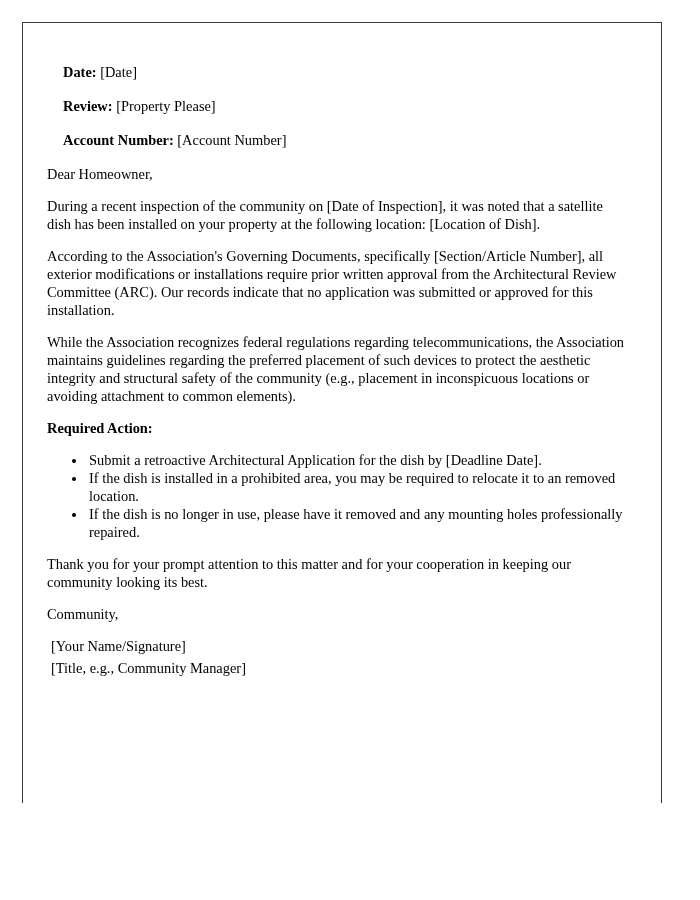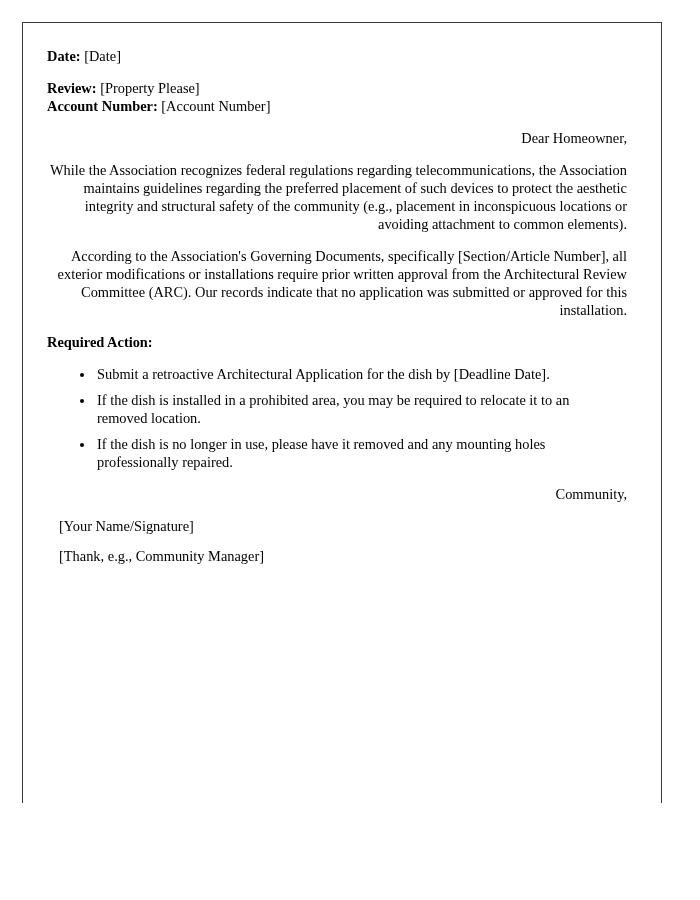--- a/index.html
+++ b/index.html
@@ -28,27 +28,26 @@
   }
   .page-inner {
     padding: 24px 34px 0 24px;
   }
   .doc-body {
     font-size: 14.4px;
     line-height: 18px;
   }
   .block {
     margin: 0 0 14px 0;
-    text-align: right;
   }
   .meta-group {
     margin: 0 0 14px 0;
   }
   .meta-line {
-    margin: 0;
+    margin: 16px;
     line-height: 18px;
   }
   .lbl {
     font-weight: bold;
   }
   .subject {
     font-weight: bold;
     margin: 0 0 14px 0;
     line-height: 18px;
   }
@@ -56,26 +55,26 @@
     font-weight: bold;
     margin: 4px 0 14px 0;
     line-height: 18px;
   }
   ul.actions {
     margin: 0 0 14px 0;
     padding-left: 40px;
     list-style-type: disc;
   }
   ul.actions li {
-    margin: 8px;
+    margin: 0;
     line-height: 18px;
     padding-left: 2px;
   }
   .sig-line {
-    margin: 12px;
+    margin: 4px;
     line-height: 18px;
   }
 </style>
 </head>
 <body>
 
 <div class="page">
   <div class="page-inner">
     <div class="doc-body">
 
@@ -84,37 +83,39 @@
       </div>
 
       <div class="meta-group">
         <p class="meta-line"><span class="lbl">Review:</span> <span>[Property Please]</span></p>
         <p class="meta-line"><span class="lbl">Account Number:</span> <span>[Account Number]</span></p>
       </div>
 
 
       <p class="block">Dear Homeowner,</p>
 
+      <p class="block">During a recent inspection of the community on [Date of Inspection], it was noted that a satellite dish has been installed on your property at the following location: [Location of Dish].</p>
+
+      <p class="block">According to the Association's Governing Documents, specifically [Section/Article Number], all exterior modifications or installations require prior written approval from the Architectural Review Committee (ARC). Our records indicate that no application was submitted or approved for this installation.</p>
 
       <p class="block">While the Association recognizes federal regulations regarding telecommunications, the Association maintains guidelines regarding the preferred placement of such devices to protect the aesthetic integrity and structural safety of the community (e.g., placement in inconspicuous locations or avoiding attachment to common elements).</p>
-
-      <p class="block">According to the Association's Governing Documents, specifically [Section/Article Number], all exterior modifications or installations require prior written approval from the Architectural Review Committee (ARC). Our records indicate that no application was submitted or approved for this installation.</p>
 
       <p class="heading">Required Action:</p>
 
       <ul class="actions">
         <li>Submit a retroactive Architectural Application for the dish by [Deadline Date].</li>
         <li>If the dish is installed in a prohibited area, you may be required to relocate it to an removed location.</li>
         <li>If the dish is no longer in use, please have it removed and any mounting holes professionally repaired.</li>
       </ul>
 
 
+      <p class="block">Thank you for your prompt attention to this matter and for your cooperation in keeping our community looking its best.</p>
 
       <p class="block">Community,</p>
 
       <div>
         <p class="sig-line">[Your Name/Signature]</p>
-        <p class="sig-line">[Thank, e.g., Community Manager]</p>
+        <p class="sig-line">[Title, e.g., Community Manager]</p>
       </div>
 
     </div>
   </div>
 </div>
 
 </body></html>

